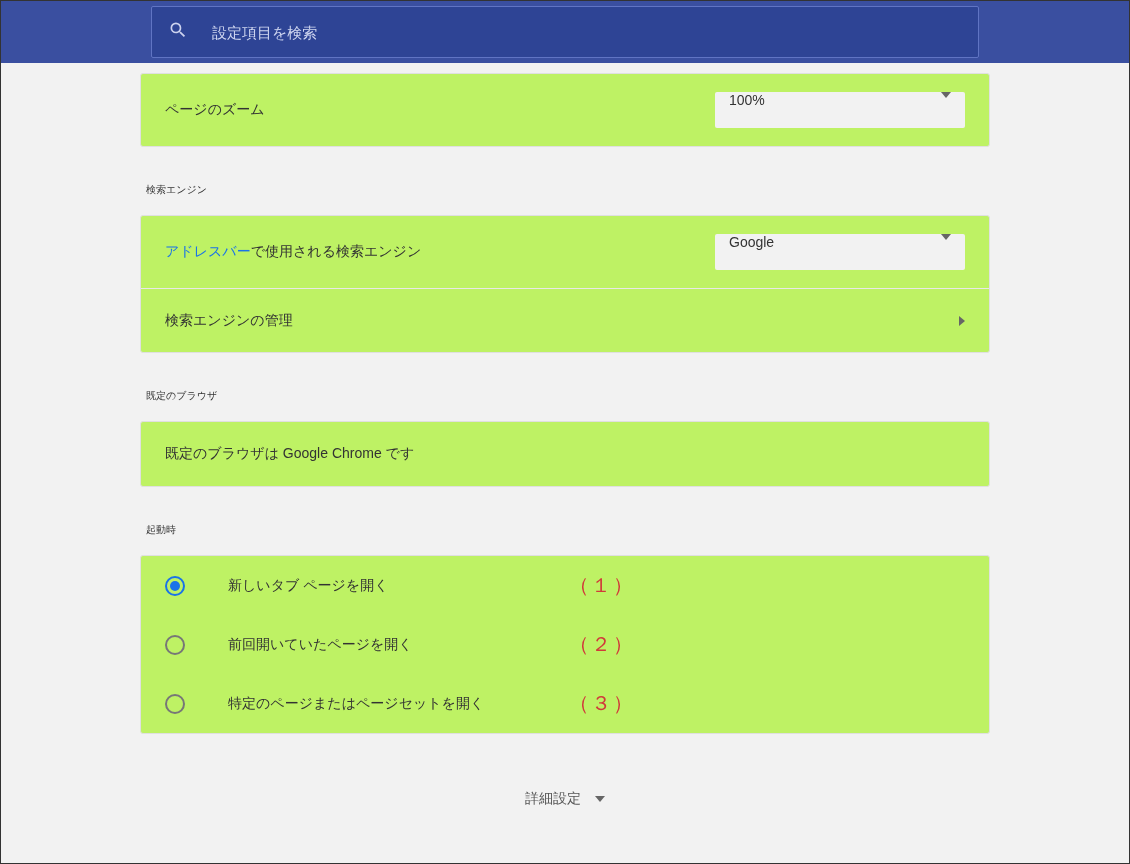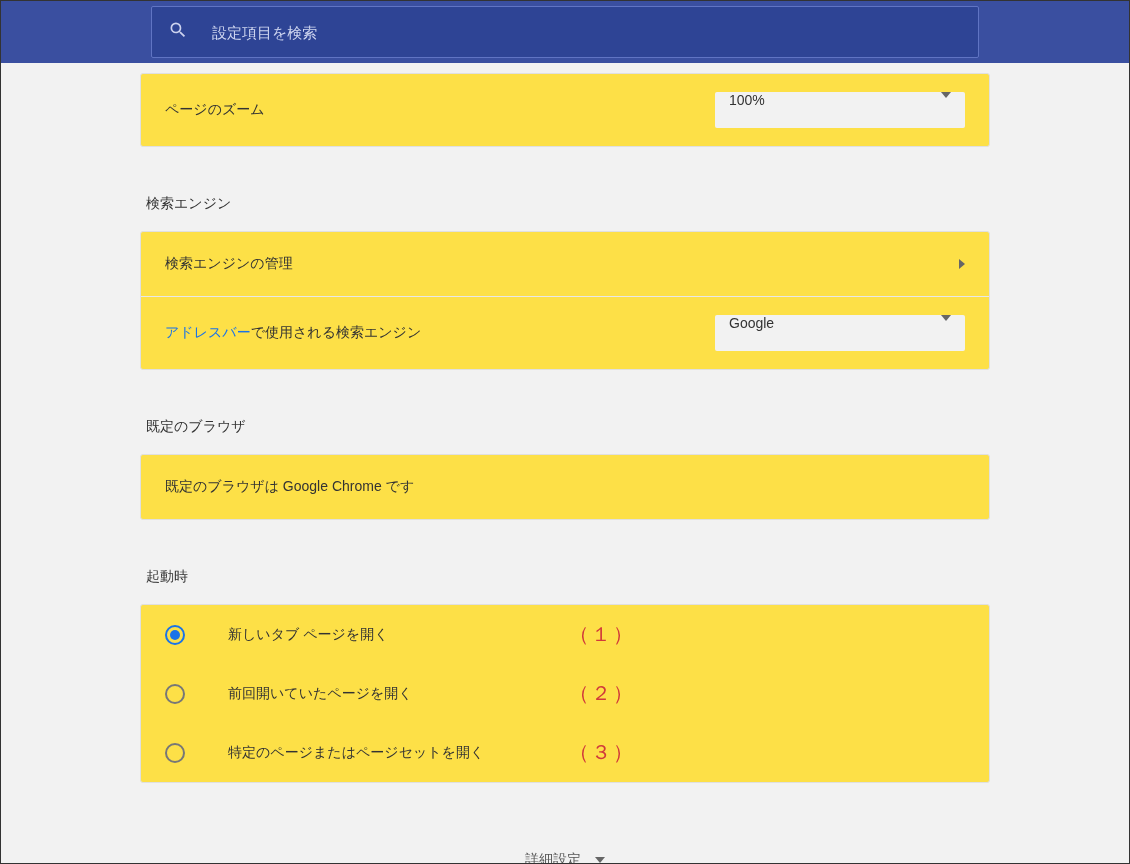--- a/index.html
+++ b/index.html
@@ -40,24 +40,24 @@
 }
 .search-input::placeholder { color: #cfd6f0; }
 
 .content {
   width: 850px;
   margin: 0 auto;
   padding-top: 10px;
 }
 
 .card {
-  background: #fde047;
+  background: #bef264;
   border: 1px solid #e0e0e0;
   border-radius: 3px;
-  margin-bottom: 28px;
+  margin-bottom: 16px;
 }
 .card-row {
   display: flex;
   align-items: center;
   justify-content: space-between;
   padding: 18px 24px;
   min-height: 64px;
 }
 .card-row + .card-row { border-top: 1px solid #e8e8e8; }
 .row-label { font-size: 14px; color: #333; }
@@ -83,21 +83,21 @@
   border-top: 6px solid #666;
 }
 .triangle-right {
   width: 0; height: 0;
   border-top: 5px solid transparent;
   border-bottom: 5px solid transparent;
   border-left: 6px solid #666;
 }
 
 .section-title {
-  font-size: 14px;
+  font-size: 10px;
   color: #333;
   padding: 20px 6px 18px;
 }
 
 .radio-row {
   display: flex;
   align-items: center;
   padding: 16px 24px;
   gap: 43px;
 }
@@ -162,32 +162,32 @@
         <span>100%</span>
         <span class="triangle-down"></span>
       </div>
     </div>
   </div>
 
   <div class="section-title">検索エンジン</div>
 
   <div class="card">
     <div class="card-row">
-      <span class="row-label">検索エンジンの管理</span>
-      <span class="triangle-right"></span>
-    </div>
-    <div class="card-row">
       <span class="row-label">
         <span class="link">アドレスバー</span><span>で使用される検索エンジン</span>
       </span>
       <div class="select-box">
         <span>Google</span>
         <span class="triangle-down"></span>
       </div>
     </div>
+    <div class="card-row">
+      <span class="row-label">検索エンジンの管理</span>
+      <span class="triangle-right"></span>
+    </div>
   </div>
 
   <div class="section-title">既定のブラウザ</div>
 
   <div class="card">
     <div class="card-row">
       <span class="row-label">既定のブラウザは Google Chrome です</span>
     </div>
   </div>
 

